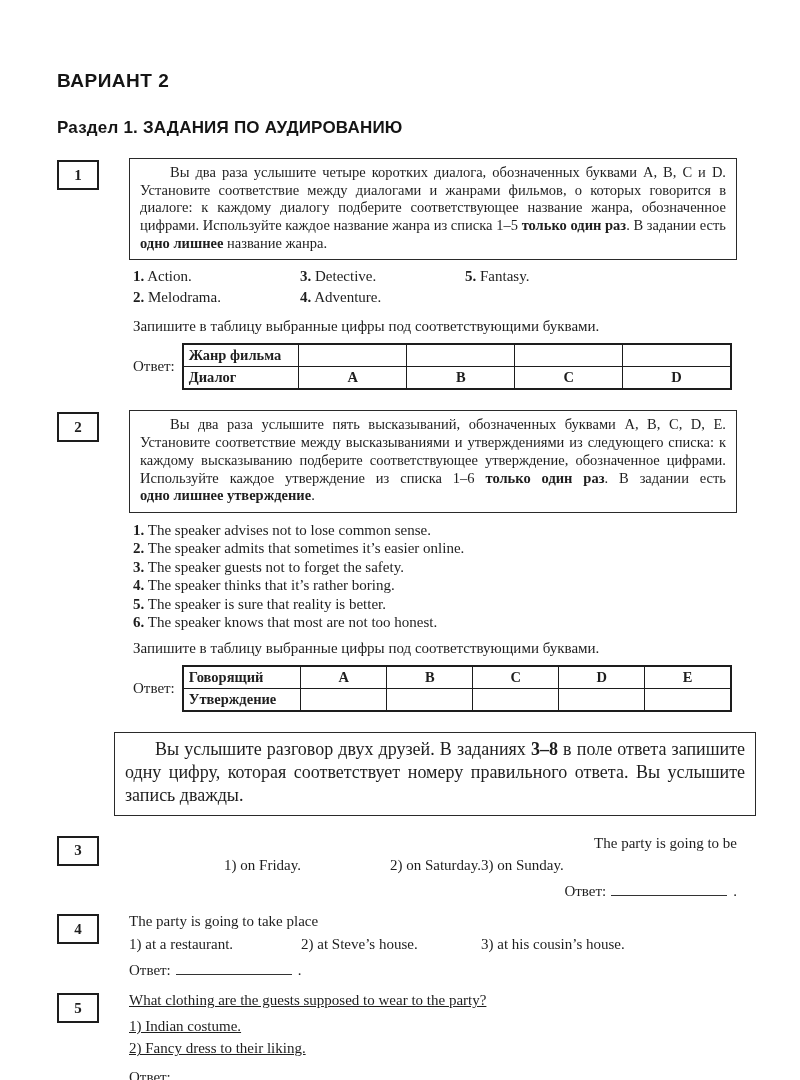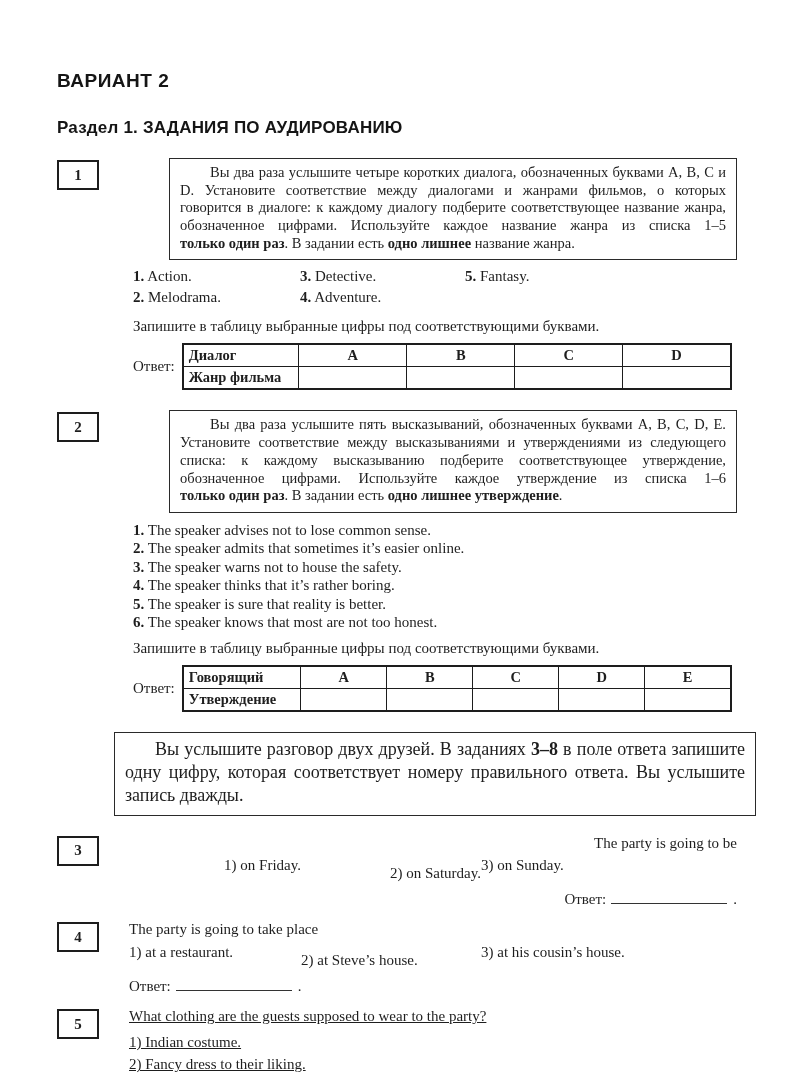--- a/index.html
+++ b/index.html
@@ -17,21 +17,21 @@
   .num-box{
     flex:none;width:38px;height:26px;border:2px solid #1d1d1d;
     display:flex;align-items:center;justify-content:center;
     font-size:15px;font-weight:bold;margin-top:2px;
   }
   .gap{flex:none;width:30px;}
   .instr-box{
     flex:1;border:1.5px solid #2a2a2a;
     padding:5px 10px 7px 10px;
     font-size:14.5px;line-height:1.22;
-    text-align:justify;text-indent:30px;margin-left:40px;
+    text-align:justify;text-indent:30px;
   }
   .instr-box b{white-space:nowrap;}
 
   .content{margin-left:76px;}
 
   .genre-grid{
     display:grid;grid-auto-flow:column;
     grid-template-rows:repeat(2,21px);
     grid-template-columns:167px 165px auto;
     font-size:15px;margin:6px 0 8px 0;
@@ -51,21 +51,21 @@
   .intro-box{
     border:1.5px solid #2a2a2a;margin:8px 0 18px -19px;
     padding:5px 10px 7px 10px;width:642px;box-sizing:border-box;
     font-size:18px;line-height:1.3;text-align:justify;text-indent:30px;
   }
 
   .q-block{margin-bottom:12px;}
   .q-text{font-size:15px;line-height:1.25;}
   .opt-row{display:flex;margin-top:5px;font-size:15px;}
   .opt-stack{margin-top:5px;font-size:15px;line-height:1.5;}
-  .ow-172{flex:none;width:172px;} .ow-180{flex:none;width:180px;margin-top:8px;}
+  .ow-172{flex:none;width:172px;} .ow-180{flex:none;width:180px;}
   .answer-line{margin-top:8px;font-size:15px;}
   .blank{
     display:inline-block;width:116px;height:13px;
     border-bottom:1.2px solid #333;margin:0 6px 0 5px;
   }
 </style>
 </head>
 <body>
 
 <h1>ВАРИАНТ 2</h1>
@@ -95,51 +95,51 @@
     <table class="ans-table">
       <colgroup>
           <col class="hdr1">
           <col>
           <col>
           <col>
           <col>
         </colgroup>
       <tbody>
           <tr>
+        <th>Жанр фильма</th>
+        <td></td>
+        <td></td>
+        <td></td>
+        <td></td>
+      </tr>
+      <tr>
         <th>Диалог</th>
         <td>A</td>
         <td>B</td>
         <td>C</td>
         <td>D</td>
       </tr>
-      <tr>
-        <th>Жанр фильма</th>
-        <td></td>
-        <td></td>
-        <td></td>
-        <td></td>
-      </tr>
     </tbody>
       </table>
   </div>
 </div>
 
 <div class="task-row" style="margin-top:14px;">
   <div class="num-box">
     <span>2</span>
   </div>
   <div class="gap"></div>
   <div class="instr-box"><span>Вы два раза услышите пять высказываний, обозначенных буквами A, B, C, D, E. Установите соответствие между высказываниями и утверждениями из следующего списка: к каждому высказыванию подберите соответствующее утверждение, обозначенное цифрами. Используйте каждое утверждение из списка 1–6 </span><b>только один раз</b><span>. В задании есть </span><b>одно лишнее утверждение</b><span>.</span></div>
 </div>
 
 <div class="content">
   <div class="statements">
     <div><b>1.</b> <span>The speaker advises not to lose common sense.</span></div>
     <div><b>2.</b> <span>The speaker admits that sometimes it’s easier online.</span></div>
-    <div><b>3.</b> <span>The speaker warns not to house the safety.</span></div>
+    <div><b>3.</b> <span>The speaker guests not to forget the safety.</span></div>
     <div><b>4.</b> <span>The speaker thinks that it’s rather boring.</span></div>
     <div><b>5.</b> <span>The speaker is sure that reality is better.</span></div>
     <div><b>6.</b> <span>The speaker knows that most are not too honest.</span></div>
   </div>
 
   <p class="write-note">Запишите в таблицу выбранные цифры под соответствующими буквами.</p>
 
   <div class="answer-row">
     <span class="ans-label">Ответ:</span>
     <table class="ans-table">

